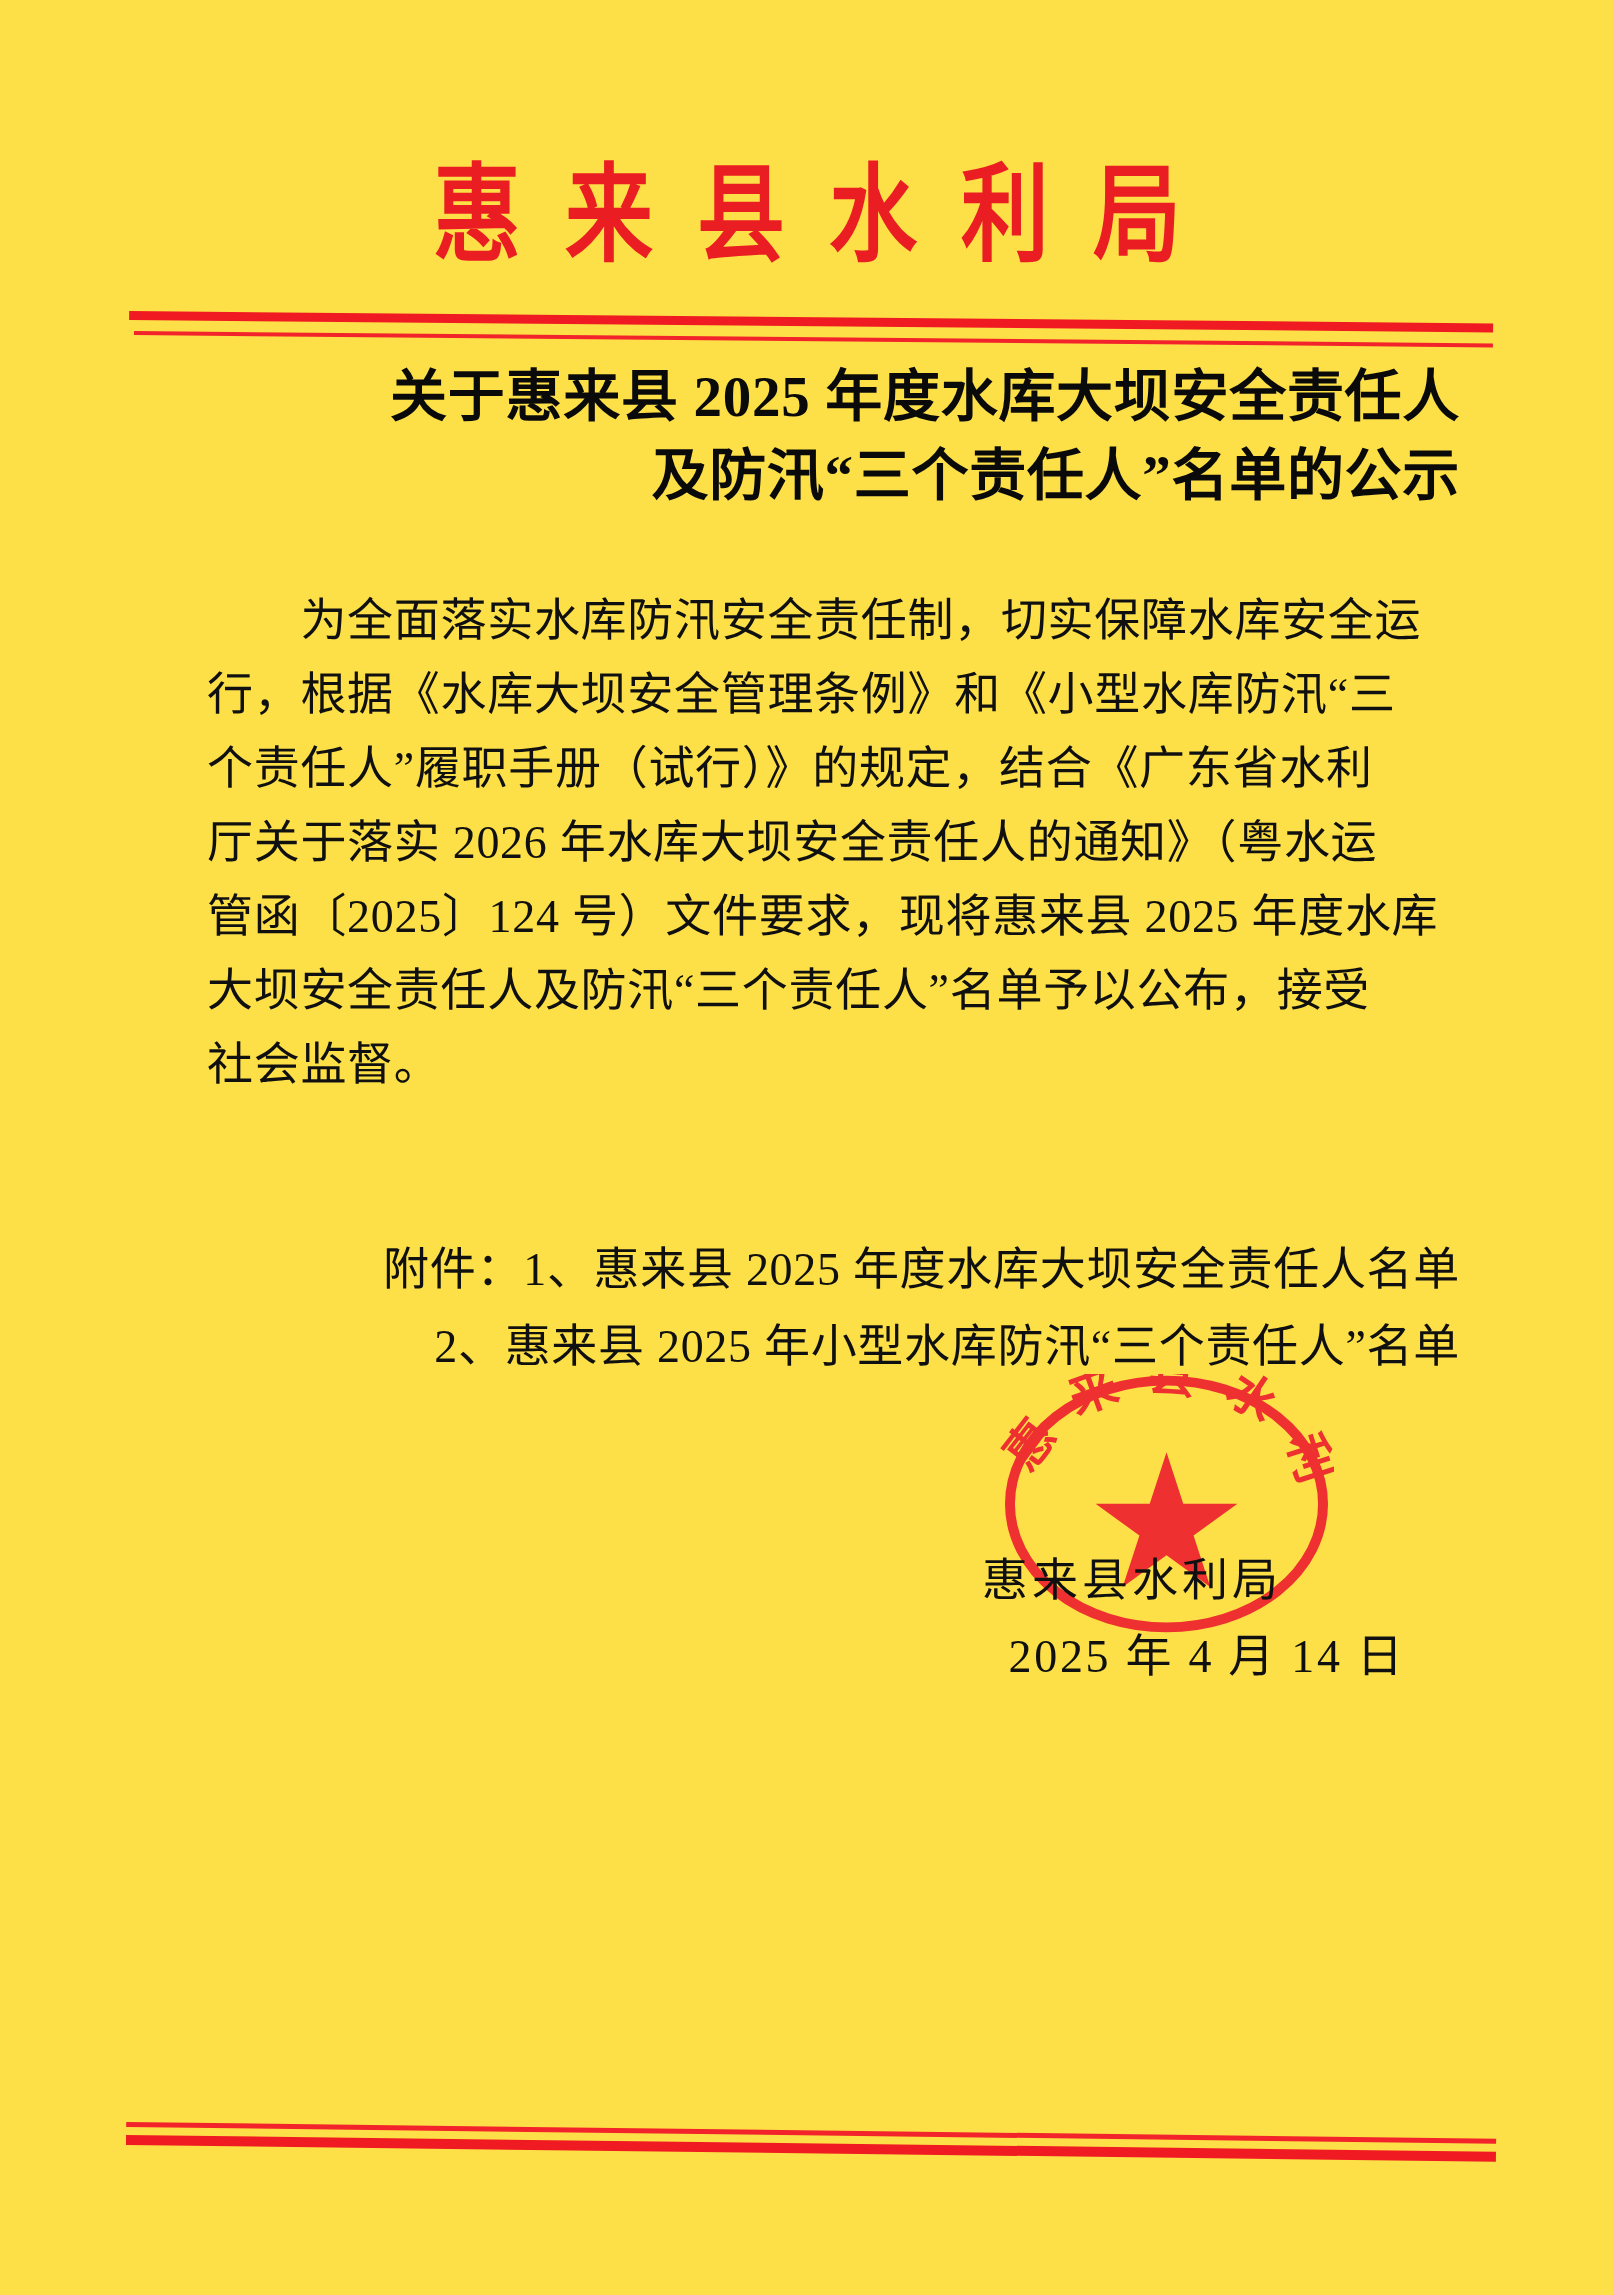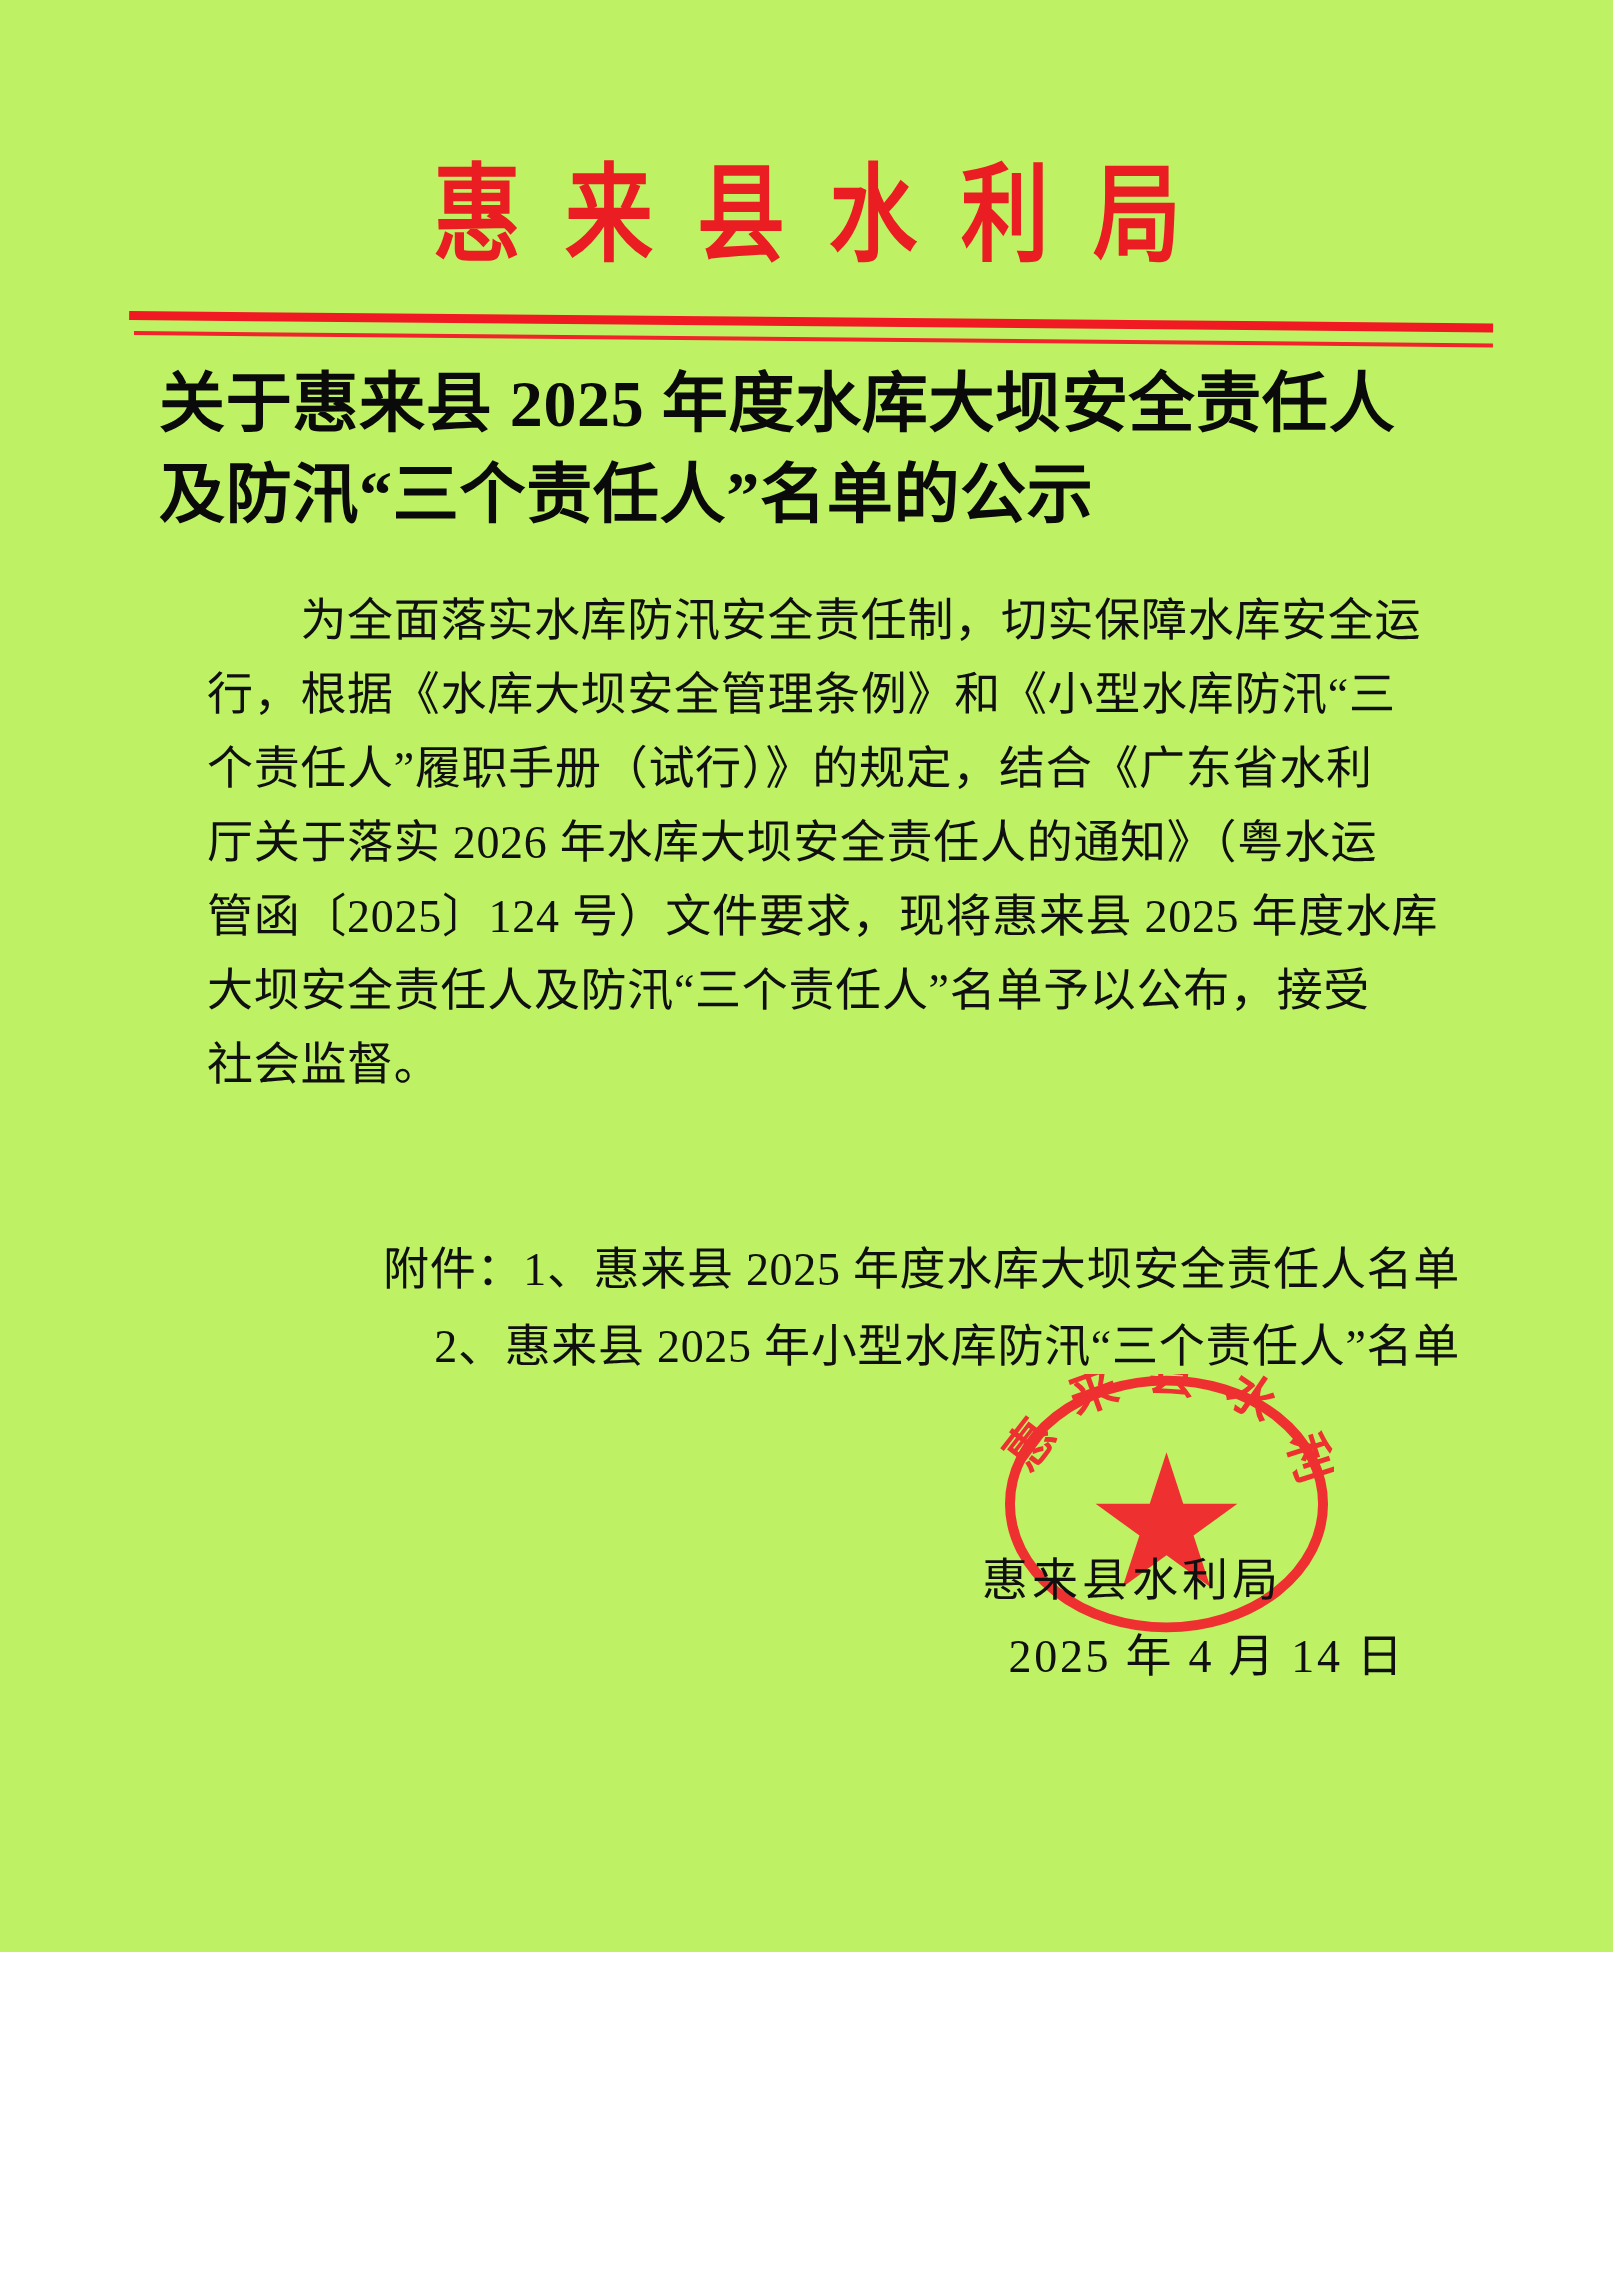--- a/index.html
+++ b/index.html
@@ -7,22 +7,22 @@
     margin: 0;
     padding: 0;
     background: #ffffff;
   }
   body {
     font-family: "Liberation Serif", "DejaVu Serif", serif;
   }
   .page {
     position: relative;
     width: 1614px;
-    height: 1952px;
-    background: #bef264;
+    height: 2295px;
+    background: #fde047;
     overflow: hidden;
   }
 
   
   .letterhead {
     position: absolute;
     left: 0;
     top: 166px;
     width: 100%;
     text-align: center;
@@ -66,25 +66,25 @@
     height: 4px;
     background: #f2232a;
   }
 
   
   .doc-title {
     position: absolute;
     left: 159px;
     top: 358px;
     width: 1301px;
-    text-align: left;
+    text-align: right;
     color: #0a0a0a;
     font-family: "Liberation Serif", "DejaVu Serif", serif;
     font-weight: 700;
-    font-size: 66px;
+    font-size: 57px;
     line-height: 1.38;
     letter-spacing: 0.7px;
   }
   .doc-title .ttl-line {
     display: block;
     white-space: nowrap;
   }
 
   
   .body-copy {

